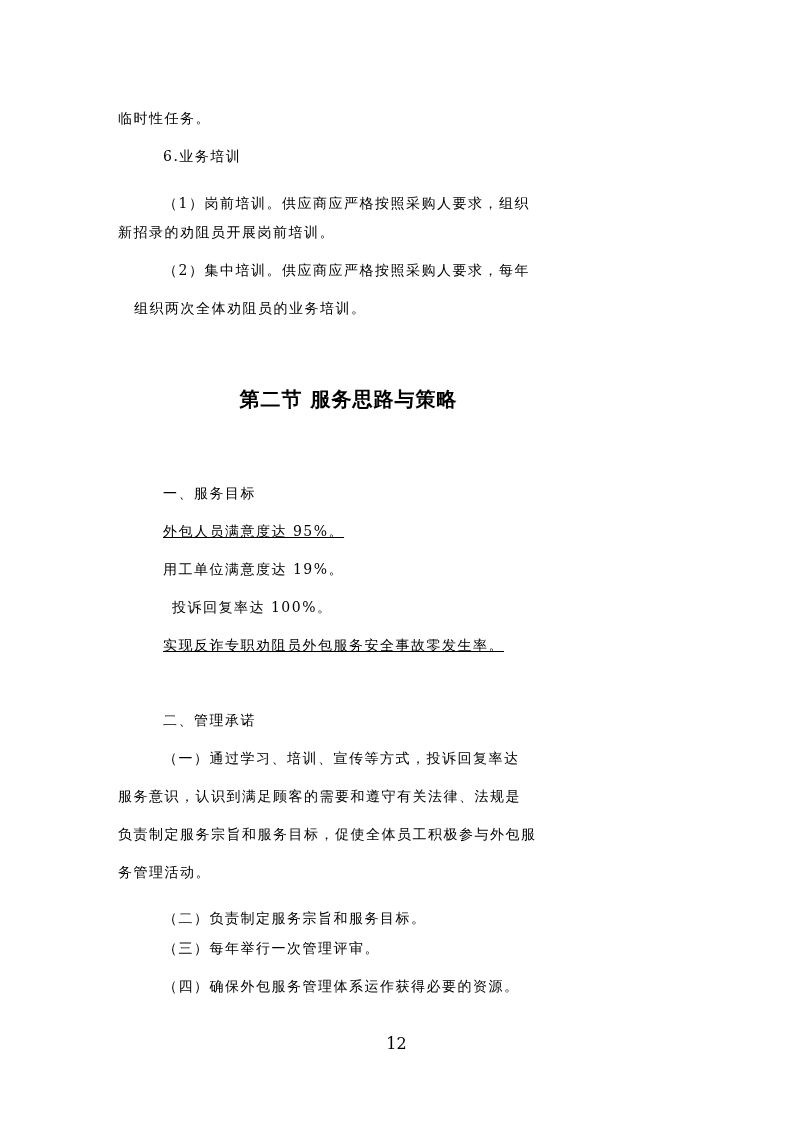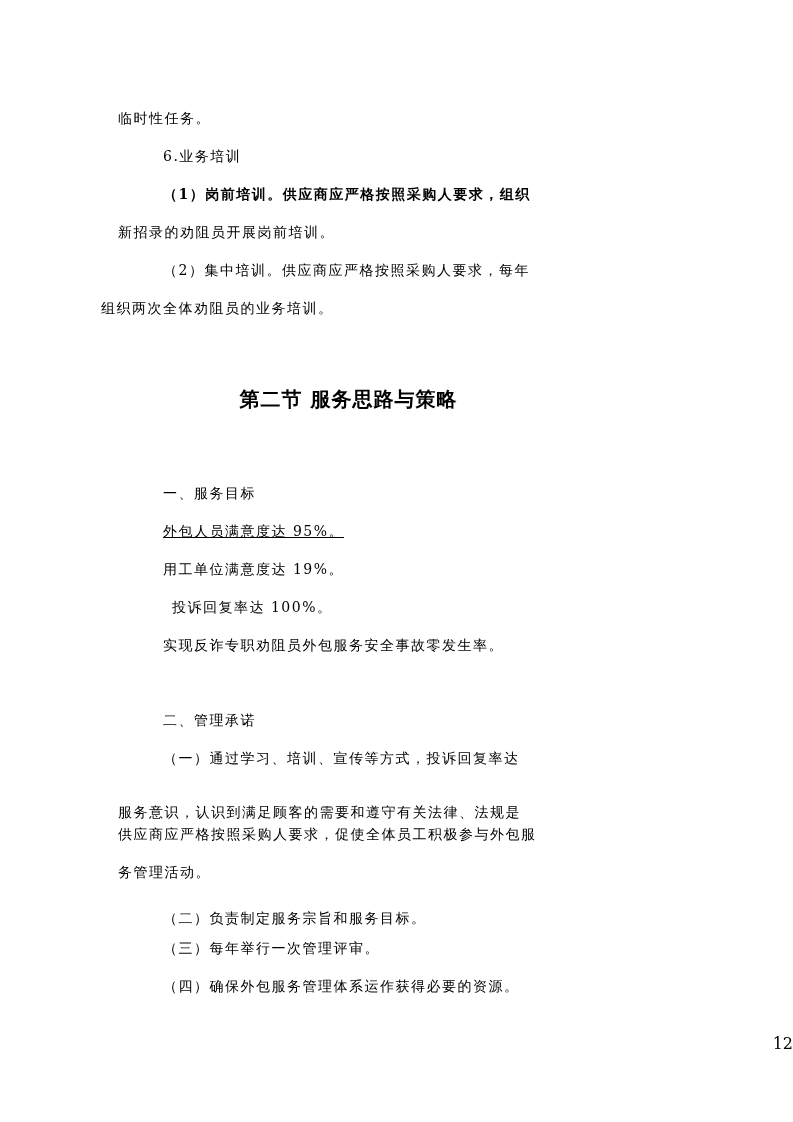--- a/index.html
+++ b/index.html
@@ -9,36 +9,36 @@
     .heading { position: absolute; left: 0; width: 697px; text-align: center; font-size: 20px; font-weight: bold;
       font-family: "DejaVu Sans", "Liberation Sans", sans-serif; letter-spacing: 1px; }
     .pagenum { position: absolute; left: 0; width: 793px; text-align: center; font-size: 16px; }
   </style>
 </head>
 <body>
 
 <div>
   <div class="line" style="left:118px; top:106px;">临时性任务。</div>
   <div class="line" style="left:163px; top:144px;">6.业务培训</div>
-  <div class="line" style="left:163px; top:182px;font-weight:bold;">（1）岗前培训。供应商应严格按照采购人要求，组织</div>
+  <div class="line" style="left:163px; top:191px;">（1）岗前培训。供应商应严格按照采购人要求，组织</div>
   <div class="line" style="left:118px; top:220px;">新招录的劝阻员开展岗前培训。</div>
   <div class="line" style="left:163px; top:258px;">（2）集中培训。供应商应严格按照采购人要求，每年</div>
-  <div class="line" style="left:101px; top:296px;text-align:center;">组织两次全体劝阻员的业务培训。</div>
+  <div class="line" style="left:134px; top:296px;text-align:center;">组织两次全体劝阻员的业务培训。</div>
 
   <div class="heading" style="top:386px;">第二节  服务思路与策略</div>
 
   <div class="line" style="left:163px; top:481px;">一、服务目标</div>
   <div class="line" style="left:163px; top:519px;text-decoration:underline;">外包人员满意度达 95%。</div>
   <div class="line" style="left:163px; top:557px;">用工单位满意度达 19%。</div>
   <div class="line" style="left:172px; top:595px;">投诉回复率达 100%。</div>
-  <div class="line" style="left:163px; top:633px;">实现反诈专职劝阻员外包服务安全事故零发生率。</div>
+  <div class="line" style="left:163px; top:633px;text-decoration:underline;">实现反诈专职劝阻员外包服务安全事故零发生率。</div>
 
   <div class="line" style="left:163px; top:708px;">二、管理承诺</div>
   <div class="line" style="left:163px; top:746px;">（一）通过学习、培训、宣传等方式，投诉回复率达</div>
-  <div class="line" style="left:118px; top:784px;margin-top:16px;">服务意识，认识到满足顾客的需要和遵守有关法律、法规是</div>
-  <div class="line" style="left:118px; top:822px;">供应商应严格按照采购人要求，促使全体员工积极参与外包服</div>
+  <div class="line" style="left:118px; top:784px;">服务意识，认识到满足顾客的需要和遵守有关法律、法规是</div>
+  <div class="line" style="left:118px; top:822px;">负责制定服务宗旨和服务目标，促使全体员工积极参与外包服</div>
   <div class="line" style="left:118px; top:860px;">务管理活动。</div>
   <div class="line" style="left:163px; top:898px;margin-top:8px;">（二）负责制定服务宗旨和服务目标。</div>
   <div class="line" style="left:163px; top:936px;">（三）每年举行一次管理评审。</div>
   <div class="line" style="left:163px; top:974px;">（四）确保外包服务管理体系运作获得必要的资源。</div>
 
-  <div class="pagenum" style="top:1034px;text-align:right;">12</div>
+  <div class="pagenum" style="top:1034px;">12</div>
 </div>
 
 </body></html>

